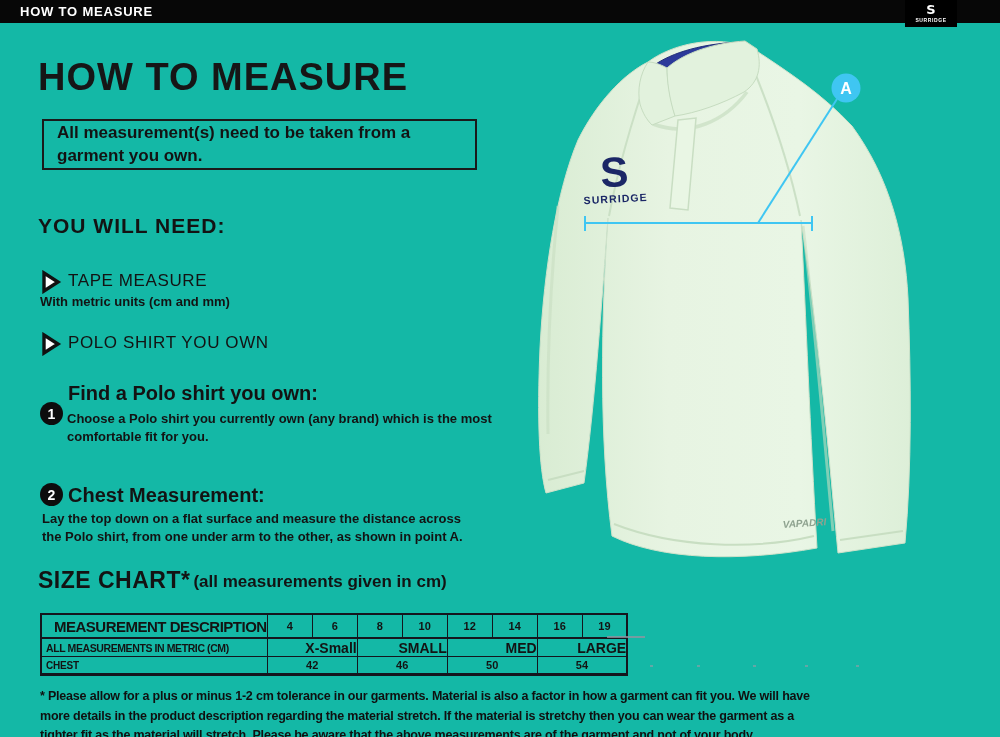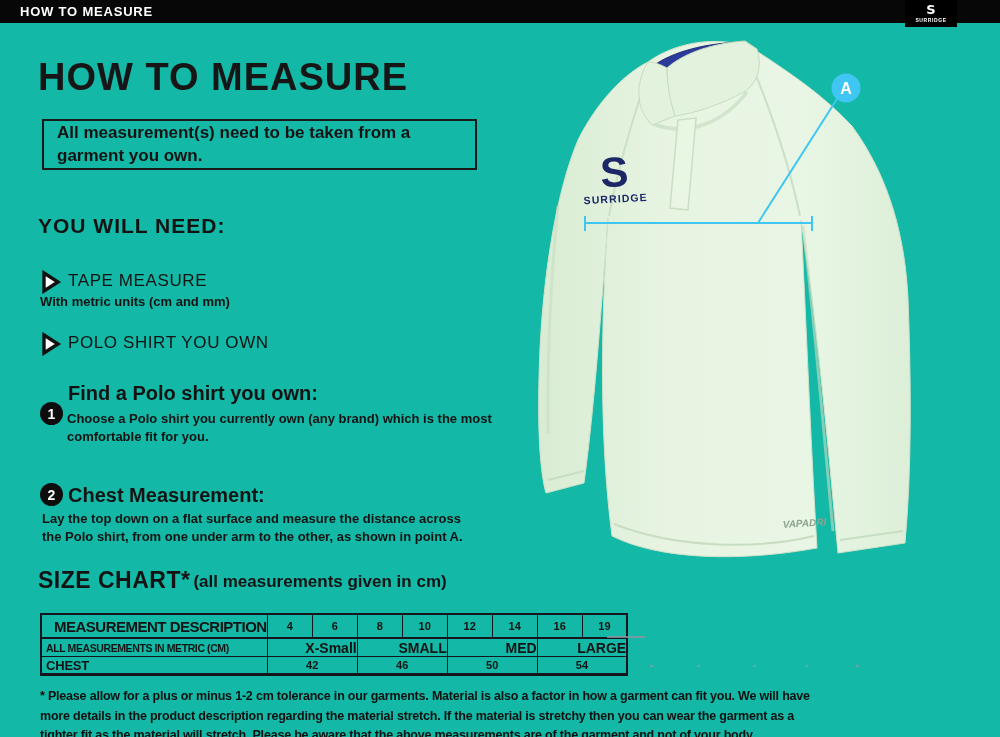--- a/index.html
+++ b/index.html
@@ -37,21 +37,21 @@
   
   .size-table{position:absolute;left:40px;top:613px;border-collapse:collapse;table-layout:fixed;}
   .size-table td{border:1px solid #15151d;text-align:center;padding:0;overflow:hidden;white-space:nowrap;}
   .size-table{border:2px solid #15151d;border-bottom-width:3px;}
   .size-table .r1 td{height:22px;font-size:11px;font-weight:800;}
   .size-table .r1 .lbl{font-size:15px;font-weight:800;letter-spacing:-.5px;text-align:left;padding-left:12px;border-bottom-width:2px;}
   .size-table .r1 td{border-bottom-width:2px;}
   .size-table .r2 td{height:17px;font-size:14px;font-weight:800;text-align:right;}
   .size-table .r2 .lbl{font-size:10.5px;letter-spacing:-.4px;text-align:left;padding-left:4px;}
   .size-table .r3 td{height:16px;font-size:11px;font-weight:800;}
-  .size-table .r3 .lbl{font-size:13px;font-weight:700;text-align:left;padding-left:4px;letter-spacing:-.2px;}
+  .size-table .r3 .lbl{font-size:10px;font-weight:700;text-align:left;padding-left:4px;letter-spacing:-.2px;}
 
   .tail-line{position:absolute;left:607px;top:636px;width:38px;height:2px;background:#8f95a0;opacity:.8;}
   .dot{position:absolute;top:665px;width:3px;height:2px;background:#9b9ba6;opacity:.6;}
 
   .footnote{position:absolute;left:40px;top:687px;width:780px;font-size:12.5px;font-weight:700;
             letter-spacing:-.2px;line-height:1.56;white-space:pre-line;color:#101010;}
 
   .shirt-wrap{position:absolute;left:500px;top:26px;width:500px;height:550px;}
   svg text{font-family:"Liberation Sans",sans-serif;}
 </style>

